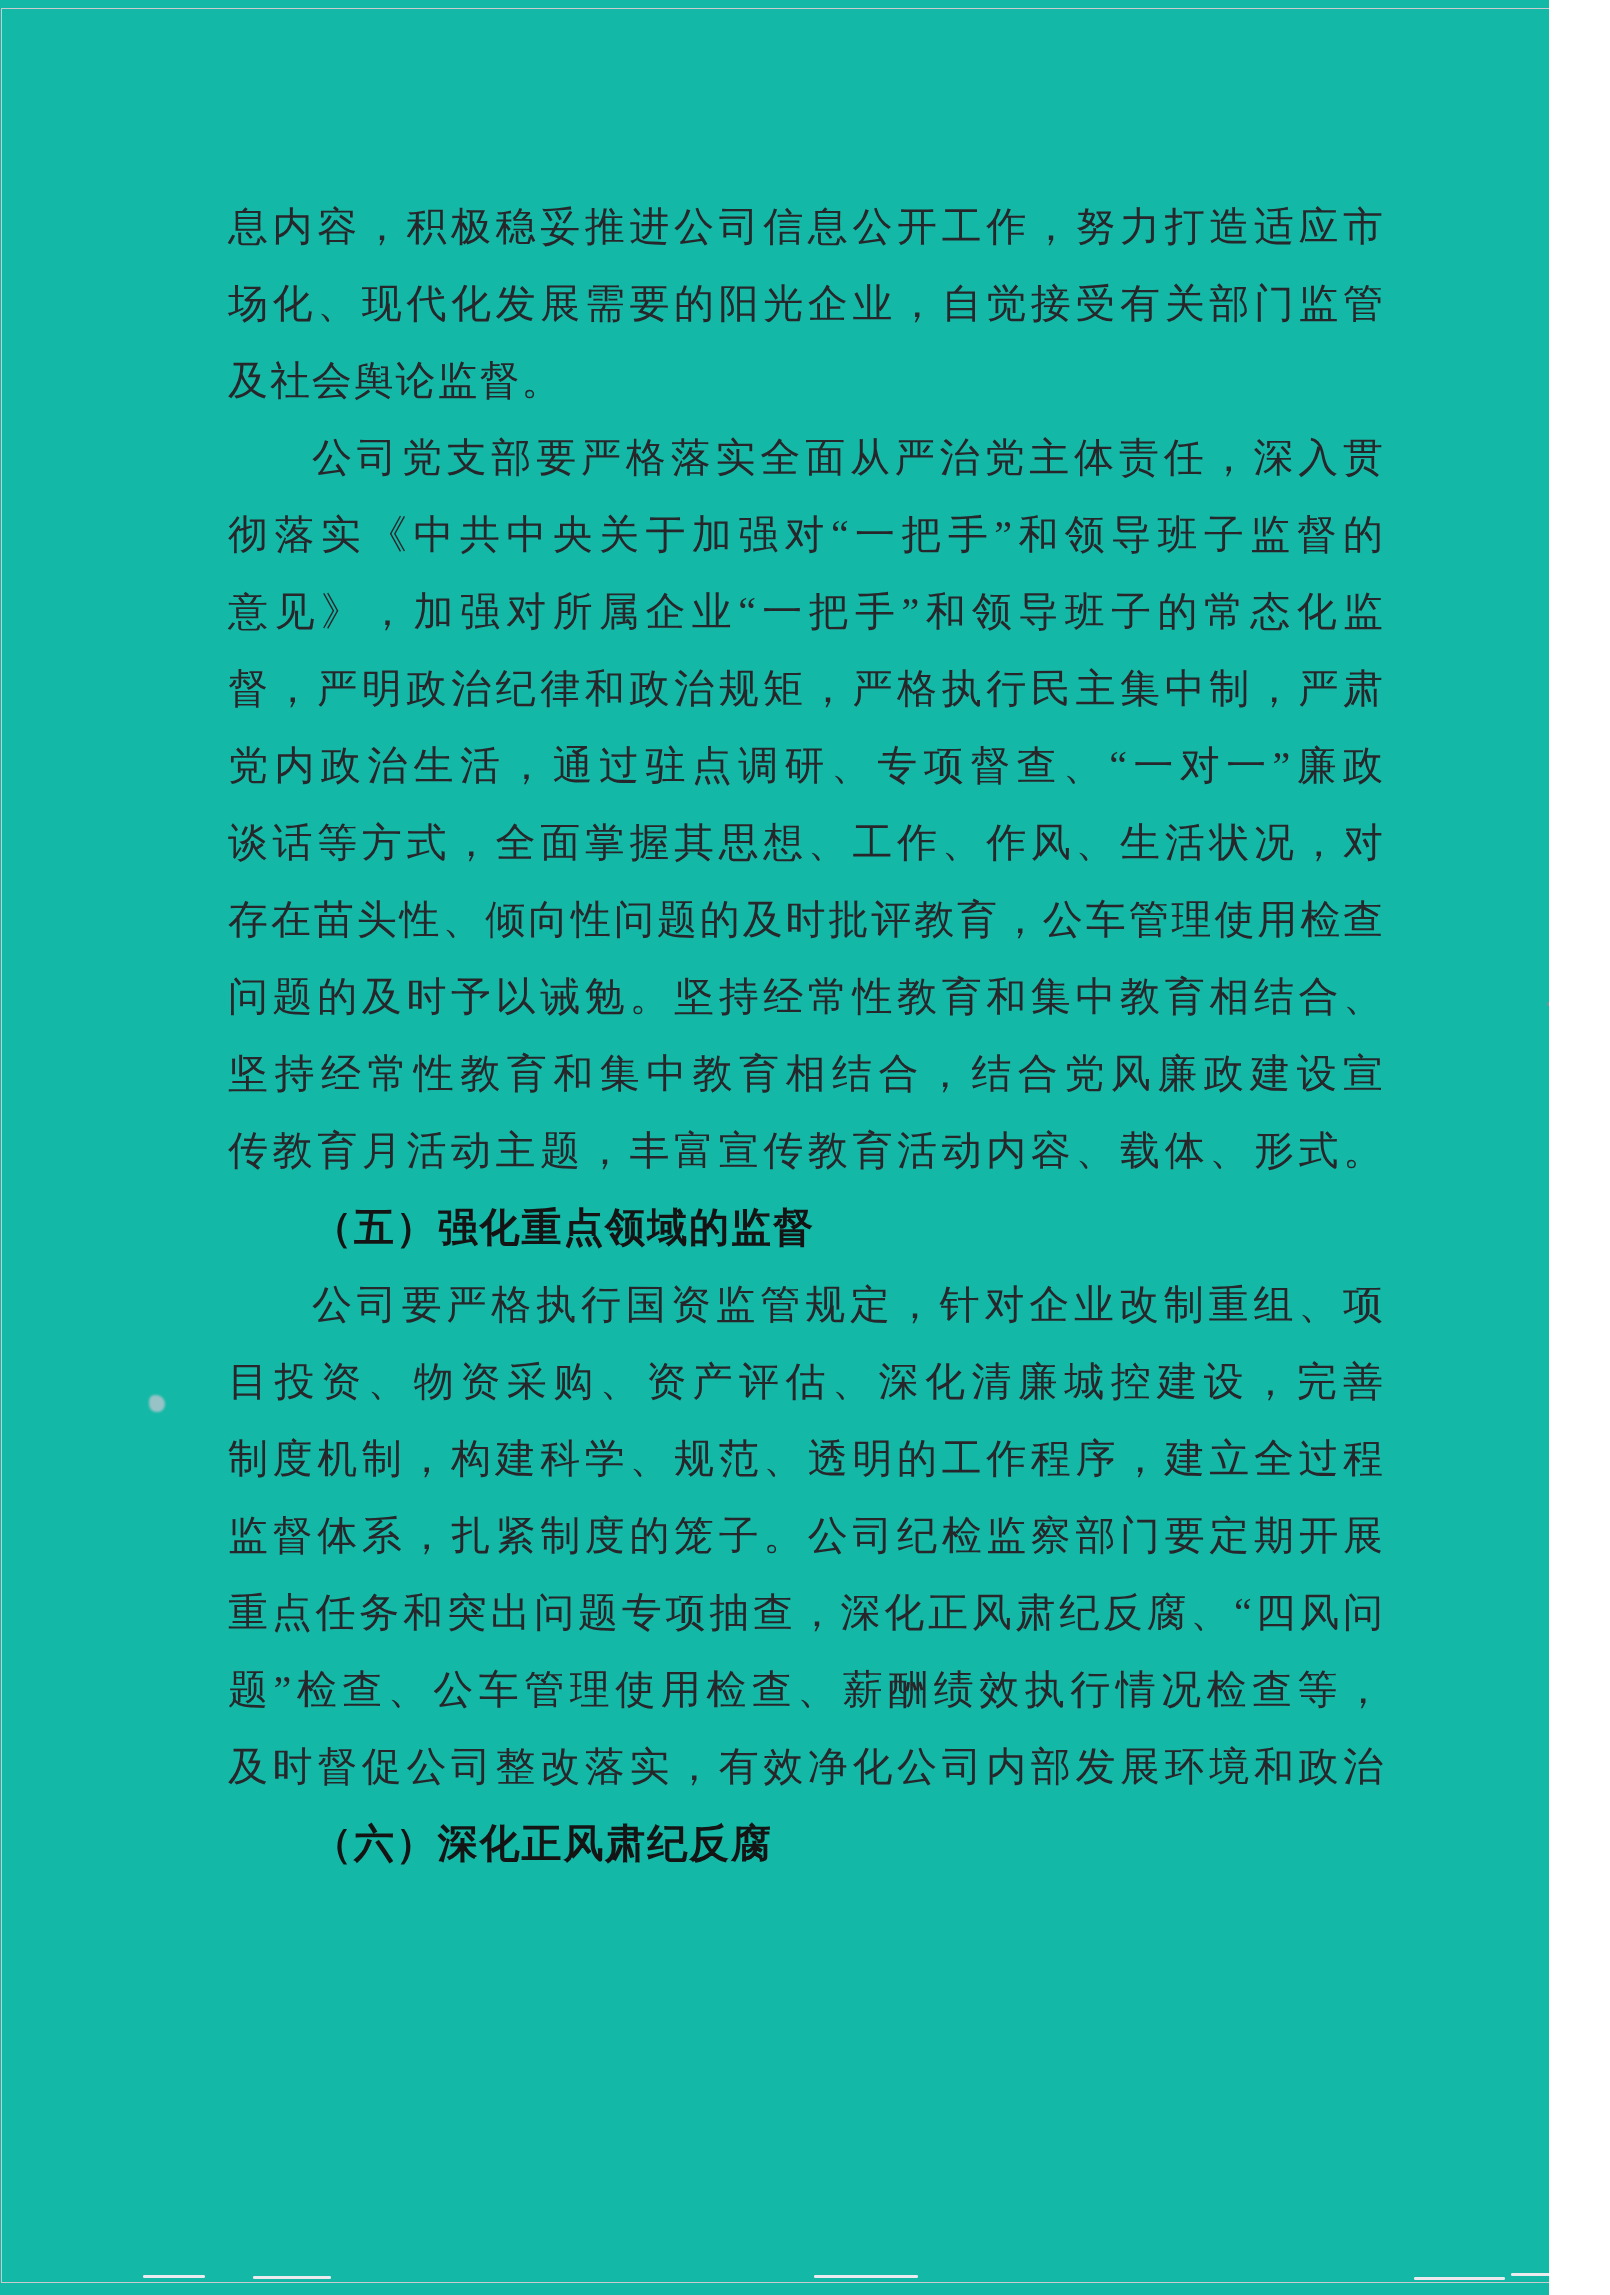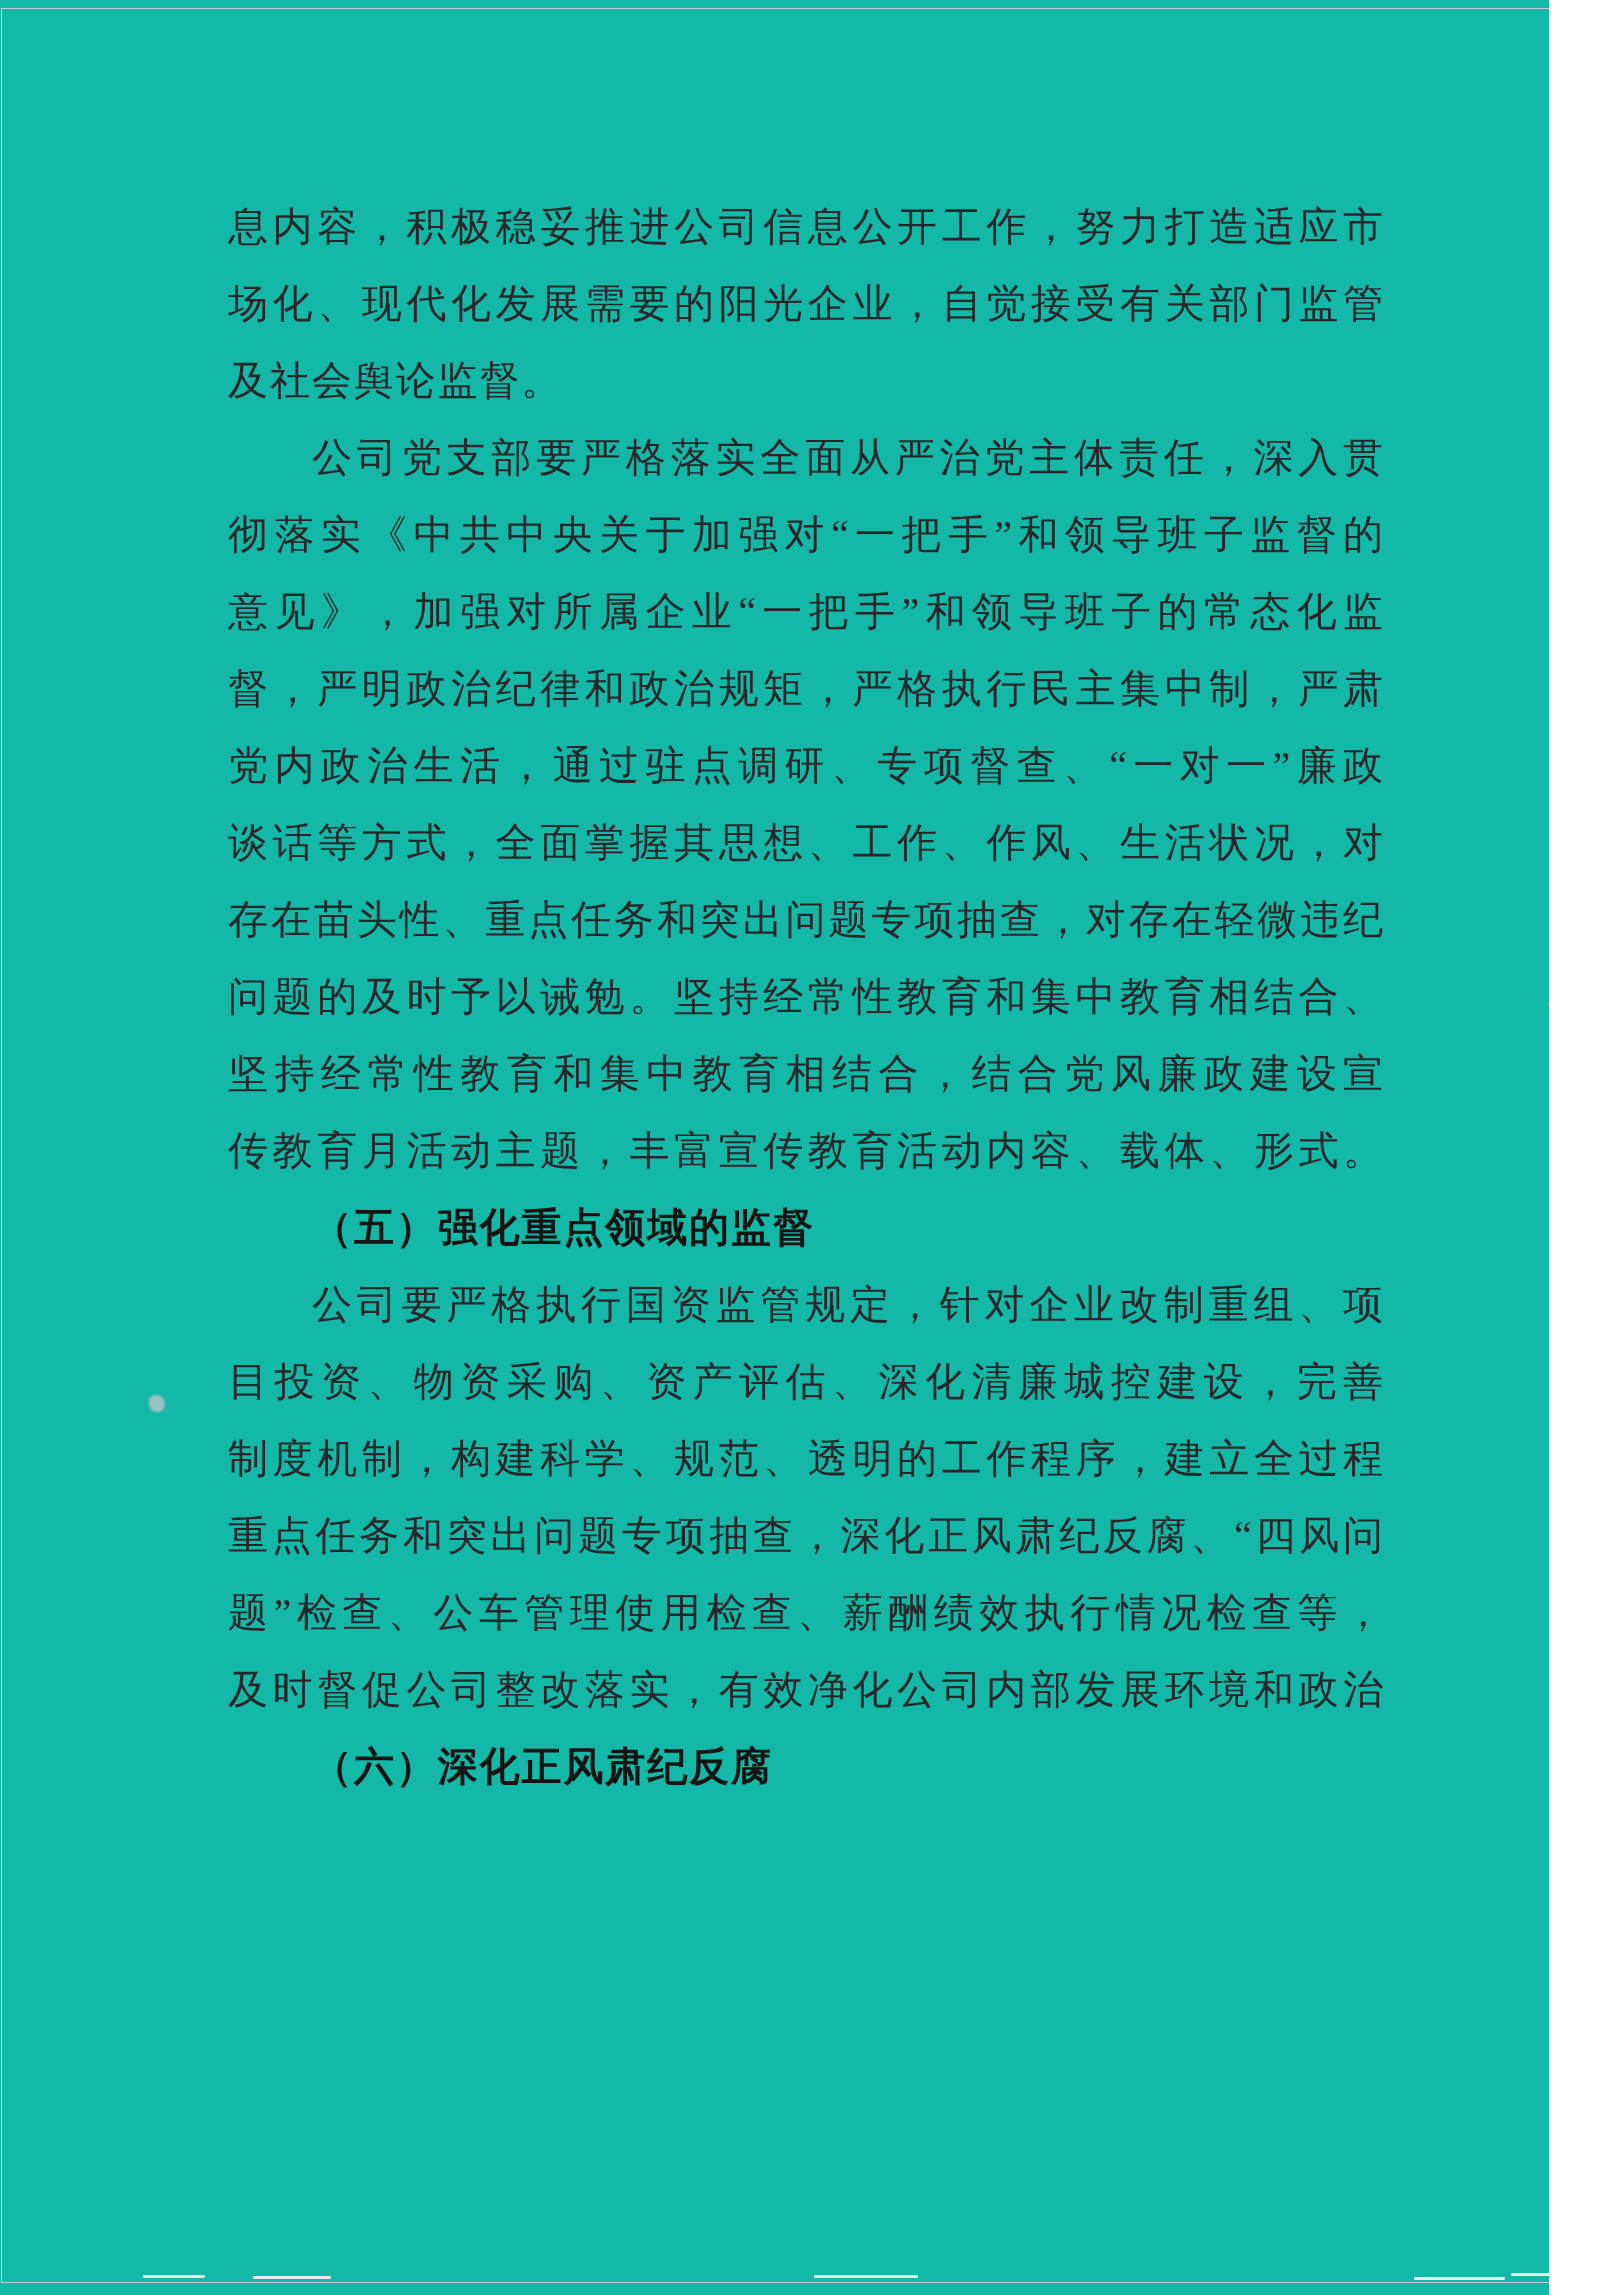--- a/index.html
+++ b/index.html
@@ -54,28 +54,29 @@
   <div class="text-block">
     <div class="line j">息内容，积极稳妥推进公司信息公开工作，努力打造适应市</div>
     <div class="line j">场化、现代化发展需要的阳光企业，自觉接受有关部门监管</div>
     <div class="line">及社会舆论监督。</div>
     <div class="line j indent">公司党支部要严格落实全面从严治党主体责任，深入贯</div>
     <div class="line j">彻落实《中共中央关于加强对“一把手”和领导班子监督的</div>
     <div class="line j">意见》，加强对所属企业“一把手”和领导班子的常态化监</div>
     <div class="line j">督，严明政治纪律和政治规矩，严格执行民主集中制，严肃</div>
     <div class="line j">党内政治生活，通过驻点调研、专项督查、“一对一”廉政</div>
     <div class="line j">谈话等方式，全面掌握其思想、工作、作风、生活状况，对</div>
-    <div class="line j">存在苗头性、重点任务和突出问题专项抽查，对存在轻微违纪</div>
+    <div class="line j">存在苗头性、倾向性问题的及时批评教育，公车管理使用检查</div>
     <div class="line j">问题的及时予以诫勉。坚持经常性教育和集中教育相结合、</div>
     <div class="line j">坚持经常性教育和集中教育相结合，结合党风廉政建设宣</div>
     <div class="line j">传教育月活动主题，丰富宣传教育活动内容、载体、形式。</div>
     <div class="line heading indent">（五）强化重点领域的监督</div>
     <div class="line j indent">公司要严格执行国资监管规定，针对企业改制重组、项</div>
     <div class="line j">目投资、物资采购、资产评估、深化清廉城控建设，完善</div>
     <div class="line j">制度机制，构建科学、规范、透明的工作程序，建立全过程</div>
+    <div class="line j">监督体系，扎紧制度的笼子。公司纪检监察部门要定期开展</div>
     <div class="line j">重点任务和突出问题专项抽查，深化正风肃纪反腐、“四风问</div>
     <div class="line j">题”检查、公车管理使用检查、薪酬绩效执行情况检查等，</div>
     <div class="line j">及时督促公司整改落实，有效净化公司内部发展环境和政治</div>
     <div class="line heading indent">（六）深化正风肃纪反腐</div>
   </div>
 
   <div class="artifact">
     <div class="mark" style="left:1595px;top:408px;width:11px;height:4.5px;background:#3a3a3c;"></div>
     <div class="mark" style="left:1596px;top:418px;width:8.4px;height:3.2px;background:#59595c;"></div>
     <div class="mark" style="left:1595px;top:429px;width:10.4px;height:5.2px;background:#2f2f31;"></div>

